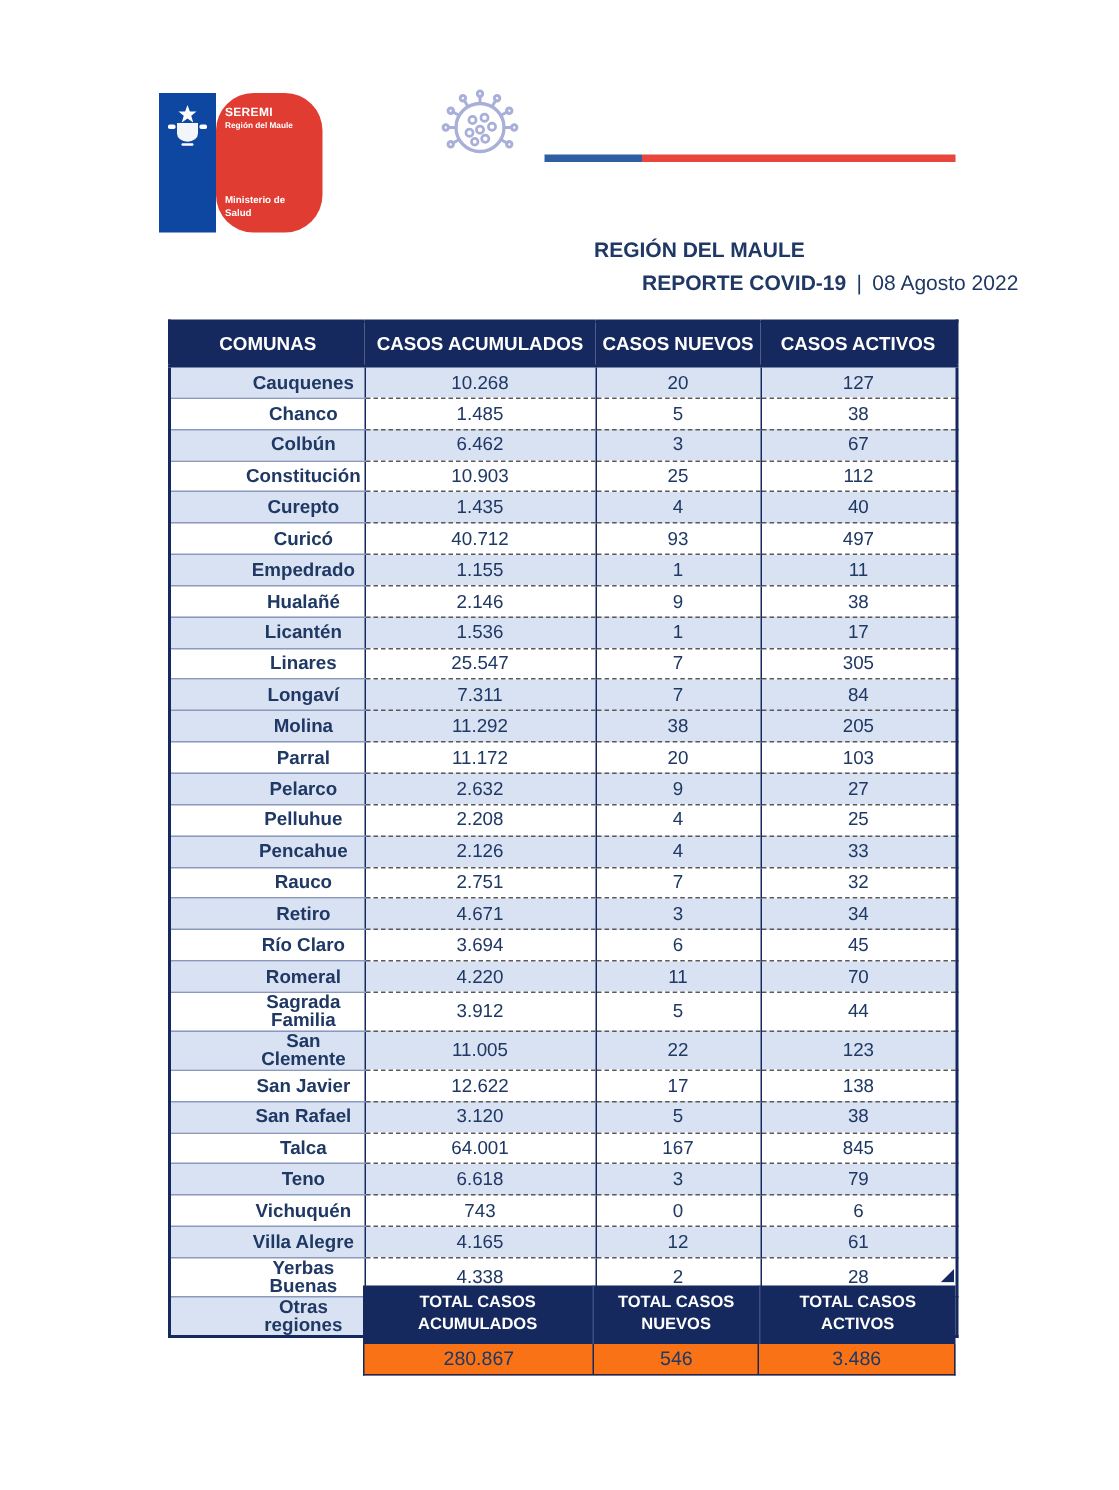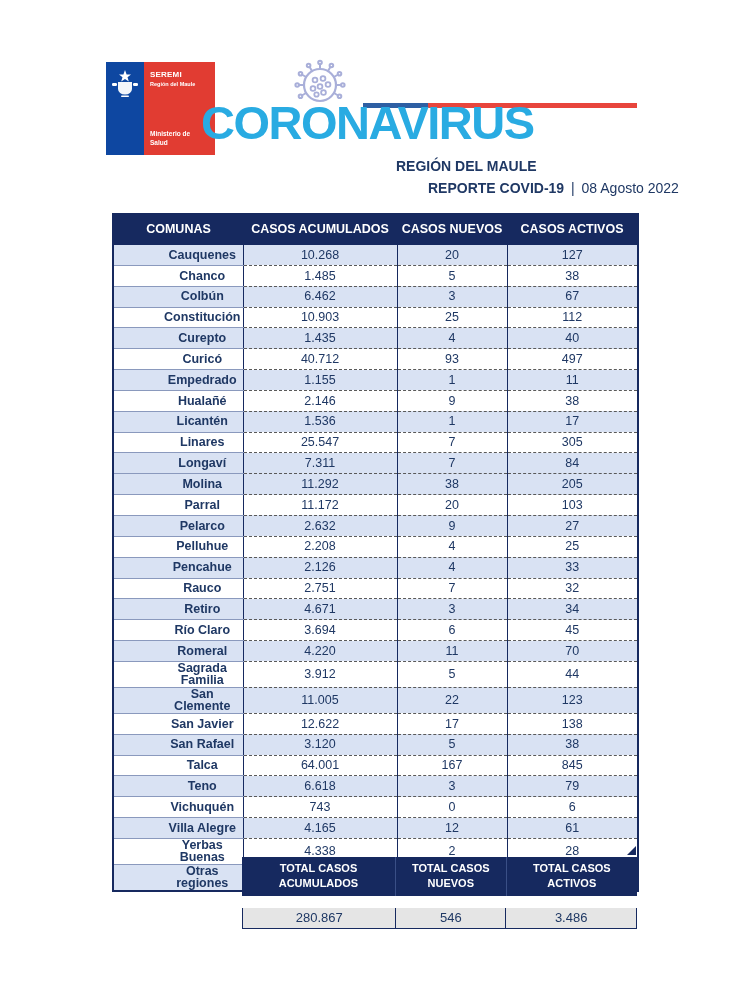--- a/index.html
+++ b/index.html
@@ -6,21 +6,21 @@
   body {
     width:746px; height:993px; background:#ffffff;
     font-family:"Liberation Sans", sans-serif;
     position:relative; overflow:hidden;
   }
   .page { position:absolute; inset:0; }
 
   
   .logo { position:absolute; left:106px; top:62px; width:109px; height:93px; display:flex; }
   .logo-blue { width:38px; background:#0E47A1; position:relative; }
-  .logo-red  { flex:1; background:#E13C32; position:relative; color:#fff; }
+  .logo-red  { flex:1; background:#E13C32; position:relative; color:#fff;border-radius:25px; }
   .coat { position:absolute; left:4px; top:6px; }
   .seremi-label { position:absolute; left:6px; top:8px;  font-size:8px;  font-weight:bold; letter-spacing:.2px; }
   .region-small { position:absolute; left:6px; top:19px; font-size:5.5px; font-weight:bold; }
   .ministry     { position:absolute; left:6px; bottom:7px; font-size:6.5px; font-weight:bold; line-height:1.35; white-space:pre-line; }
 
   
   .virus { position:absolute; left:287px; top:57px; }
   .hline { position:absolute; left:363px; top:103px; width:274px; height:5px; display:flex; }
   .hline .b { width:65px; background:#2E5FA3; }
   .hline .r { flex:1; background:#E8453C; }
@@ -60,22 +60,22 @@
 
   
   .totals { position:absolute; left:242px; top:857px; width:395px; }
   .totals-header { display:flex; background:#16295F; color:#fff; }
   .totals-header .tcell {
     text-align:center; font-size:11px; font-weight:bold;
     padding:4px 1px 5px; line-height:1.35;
   }
   .totals-header .tcell + .tcell { border-left:1px solid #3a4f86; }
   .totals-values {
-    display:flex; background:#e5e5e5; color:#1F3864;
-    border:1.5px solid #16295F; border-top:none;margin-top:12px;
+    display:flex; background:#f97316; color:#1F3864;
+    border:1.5px solid #16295F; border-top:none;
   }
   .totals-values .vcell {
     text-align:center; font-size:13px; height:20px; line-height:20px;
   }
   .totals-values .vcell + .vcell { border-left:1.5px solid #16295F; }
   .w1 { width:154px; } .w2 { width:110px; } .w3 { width:131px; }
 
   .corner-mark {
     position:absolute; left:627px; top:846px; width:9px; height:9px;
     background:#16295F; clip-path:polygon(100% 0, 100% 100%, 0 100%);
@@ -137,21 +137,20 @@
       <circle cx="36.5" cy="35.5" r="2.4"></circle>
       <circle cx="29.5" cy="37.5" r="2.2"></circle>
     </g>
   </svg>
 
   <div class="hline">
     <div class="b"></div>
     <div class="r"></div>
   </div>
 
-  <div class="corona-title">CORONAVIRUS</div>
 
   <div class="region-block">
     <div class="region-title">REGIÓN DEL MAULE</div>
     <div class="report-line">
       <span class="report-label">REPORTE COVID-19</span>
       <span class="report-sep">|</span>
       <span class="report-date">08 Agosto 2022</span>
     </div>
   </div>
 

